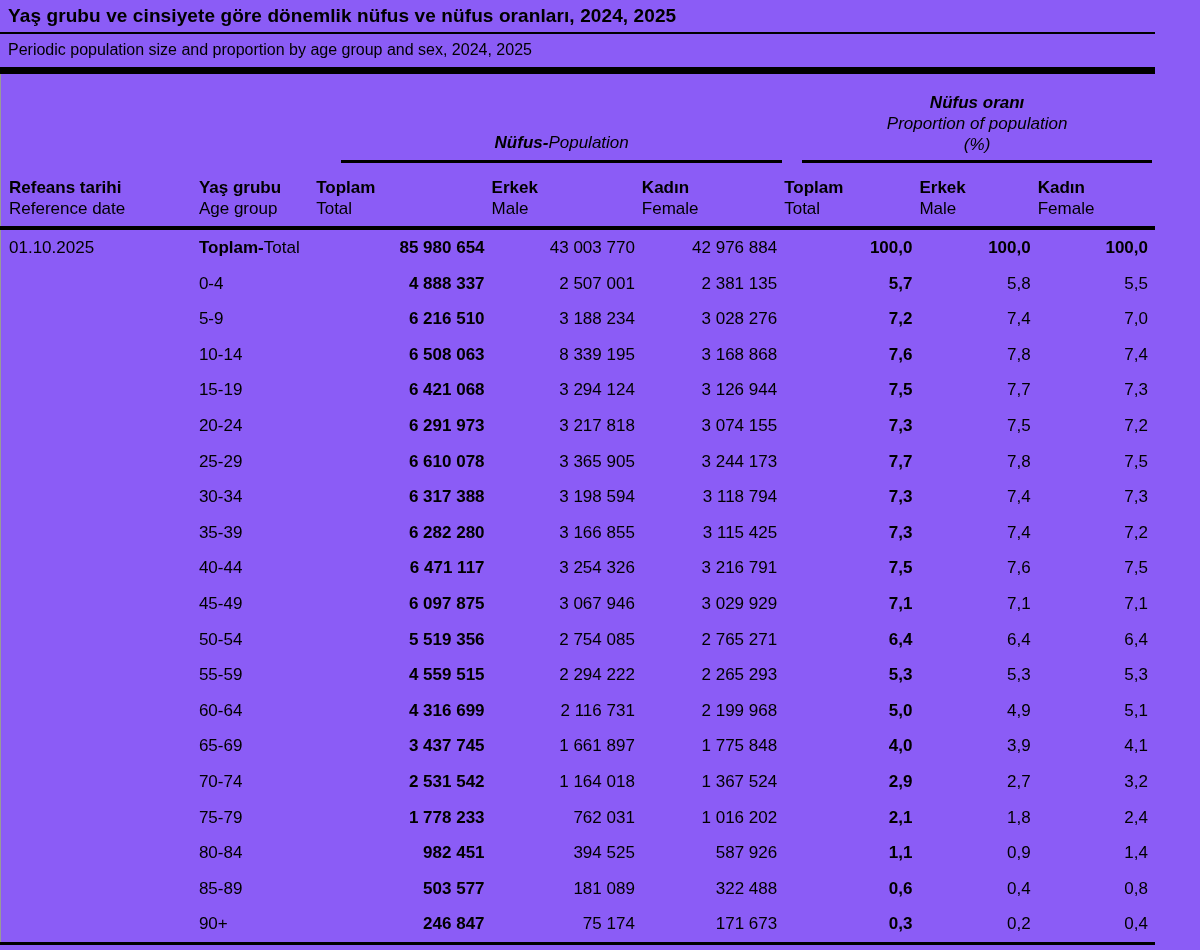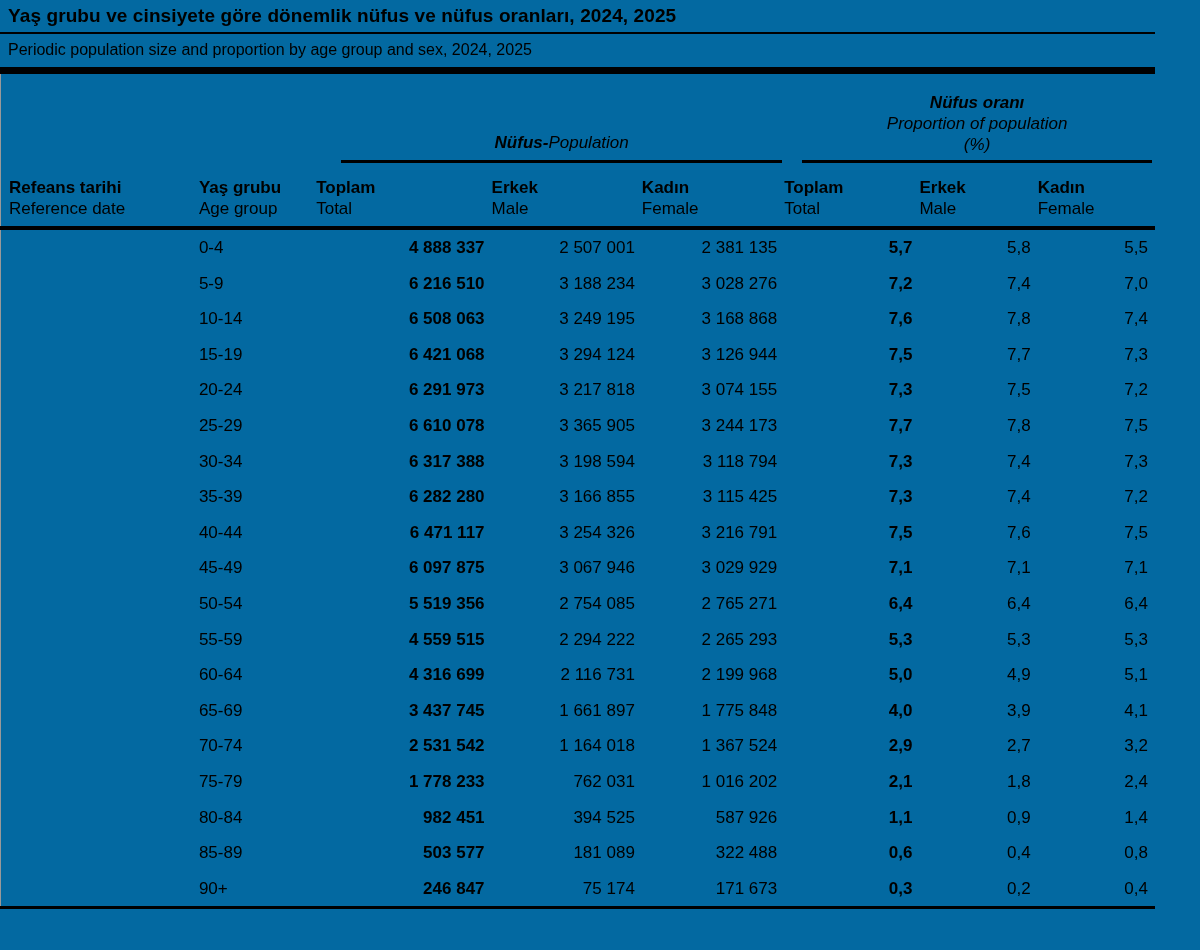--- a/index.html
+++ b/index.html
@@ -4,21 +4,21 @@
 <style>
   * { margin: 0; padding: 0; box-sizing: border-box; }
   html, body { background: #fff; }
   body {
     font-family: "Liberation Sans", sans-serif;
     color: #000;
     width: 1200px;
     height: 950px;
     overflow: hidden;
   }
-  .page { width: 1200px; height: 950px; background: #0369a1; }
+  .page { width: 1200px; height: 950px; background: #8b5cf6; }
 
   .title {
     font-size: 19px;
     font-weight: bold;
     padding: 5px 8px 5px 8px;
     letter-spacing: 0.1px;
   }
   .title-divider {
     border-top: 2px solid #000;
     width: 1155px;
@@ -151,20 +151,30 @@
           <span class="hdr-tr">Erkek</span>
           <span class="hdr-en">Male</span>
         </th>
         <th>
           <span class="hdr-tr">Kadın</span>
           <span class="hdr-en">Female</span>
         </th>
       </tr>
     </thead>
     <tbody>
+        <tr class="row-total">
+    <td class="left col-date">01.10.2025</td>
+    <td class="left col-age"><span class="b">Toplam-</span><span>Total</span></td>
+    <td class="col-total">85 980 654</td>
+    <td class="col-male">43 003 770</td>
+    <td class="col-female">42 976 884</td>
+    <td class="col-pct-total">100,0</td>
+    <td class="col-pct-male">100,0</td>
+    <td class="col-pct-female">100,0</td>
+  </tr>
         <tr>
     <td class="left col-date"></td>
     <td class="left col-age"><span class="b"></span><span>0-4</span></td>
     <td class="col-total">4 888 337</td>
     <td class="col-male">2 507 001</td>
     <td class="col-female">2 381 135</td>
     <td class="col-pct-total">5,7</td>
     <td class="col-pct-male">5,8</td>
     <td class="col-pct-female">5,5</td>
   </tr>
@@ -175,21 +185,21 @@
     <td class="col-male">3 188 234</td>
     <td class="col-female">3 028 276</td>
     <td class="col-pct-total">7,2</td>
     <td class="col-pct-male">7,4</td>
     <td class="col-pct-female">7,0</td>
   </tr>
         <tr>
     <td class="left col-date"></td>
     <td class="left col-age"><span class="b"></span><span>10-14</span></td>
     <td class="col-total">6 508 063</td>
-    <td class="col-male">3 249 195</td>
+    <td class="col-male">8 339 195</td>
     <td class="col-female">3 168 868</td>
     <td class="col-pct-total">7,6</td>
     <td class="col-pct-male">7,8</td>
     <td class="col-pct-female">7,4</td>
   </tr>
         <tr>
     <td class="left col-date"></td>
     <td class="left col-age"><span class="b"></span><span>15-19</span></td>
     <td class="col-total">6 421 068</td>
     <td class="col-male">3 294 124</td>

